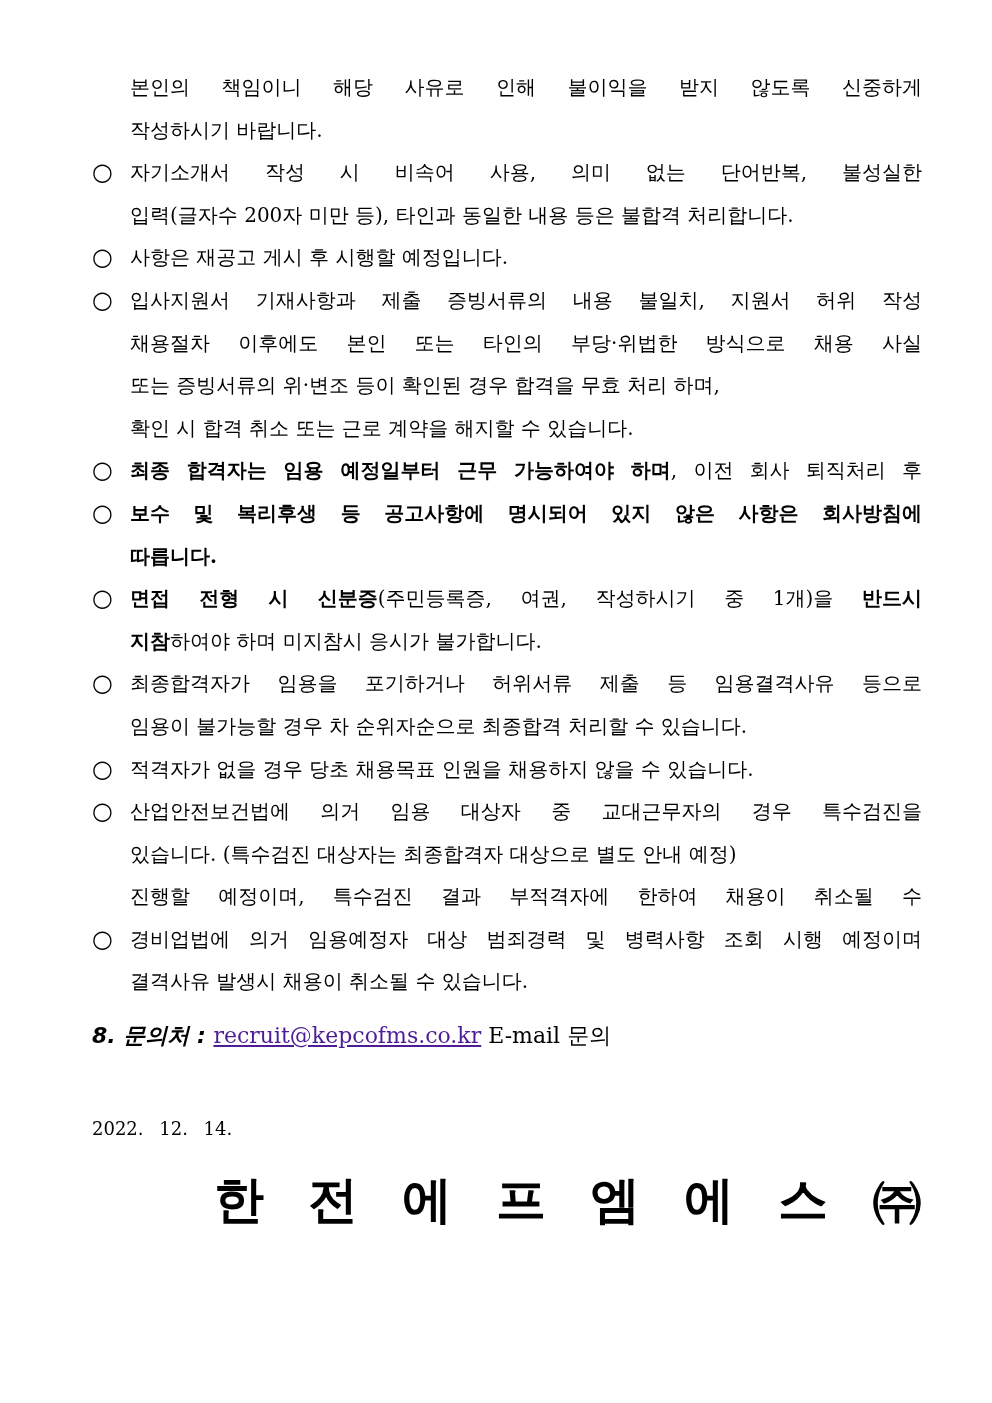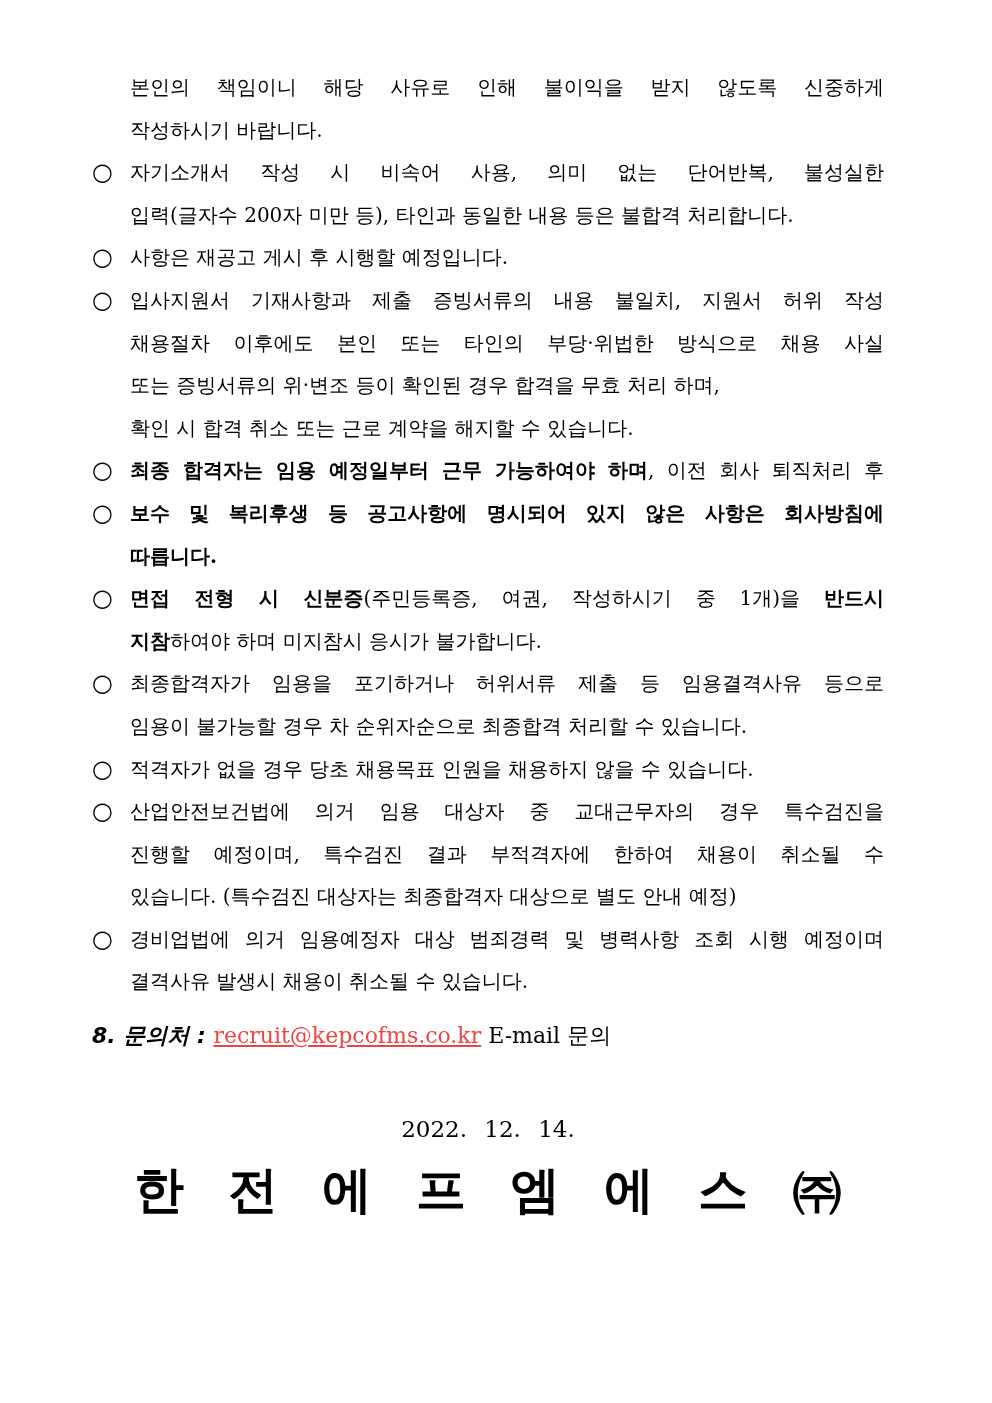--- a/index.html
+++ b/index.html
@@ -4,21 +4,21 @@
 <style>
   html, body { margin: 0; padding: 0; background: #ffffff; }
   .page {
     width: 992px;
     height: 1403px;
     background: #ffffff;
     color: #000000;
     font-family: "DejaVu Serif", "Liberation Serif", serif;
     position: relative;
     box-sizing: border-box;
-    padding: 66px 108px 0 92px;
+    padding: 66px 70px 0 92px;
     overflow: hidden;
   }
   .body-text .line {
     position: relative;
     padding-left: 38px;
     font-size: 20px;
     line-height: 42.6px;
   }
   .body-text .line.just {
     text-align: justify;
@@ -35,33 +35,32 @@
     margin-top: 17px;
     font-size: 22px;
     line-height: 32px;
   }
   .contact-label {
     font-weight: bold;
     font-family: "DejaVu Sans", "Liberation Sans", sans-serif;
     font-style: italic;
   }
   .contact-email {
-    color: #ef4444;
+    color: #4c1d95;
     cursor: pointer;
   }
   .date-line {
     margin-top: 62px;
-    text-align: center;
-    font-size: 23px;
+    font-size: 18px;
     line-height: 30px;
     word-spacing: 10px;
   }
   .company-line {
-    margin-top: 16px;
-    text-align: center;
+    margin-top: 26px;
+    text-align: right;
   }
   .company-text {
     font-size: 50px;
     font-weight: bold;
     line-height: 60px;
     letter-spacing: 0.88em;
     margin-right: -0.88em;
     white-space: nowrap;
   }
 </style>
@@ -83,22 +82,22 @@
       <div class="line"><span>확인 시 합격 취소 또는 근로 계약을 해지할 수 있습니다.</span></div>
       <div class="line just"><span class="marker">○</span><span class="seg-bold">최종 합격자는 임용 예정일부터 근무 가능하여야 하며</span><span>, 이전 회사 퇴직처리 후</span></div>
       <div class="line just"><span class="marker">○</span><span class="seg-bold">보수 및 복리후생 등 공고사항에 명시되어 있지 않은 사항은 회사방침에</span></div>
       <div class="line"><span class="seg-bold">따릅니다.</span></div>
       <div class="line just"><span class="marker">○</span><span class="seg-bold">면접 전형 시 신분증</span><span>(주민등록증, 여권, 작성하시기 중 1개)을 </span><span class="seg-bold">반드시</span></div>
       <div class="line"><span class="seg-bold">지참</span><span>하여야 하며 미지참시 응시가 불가합니다.</span></div>
       <div class="line just"><span class="marker">○</span><span>최종합격자가 임용을 포기하거나 허위서류 제출 등 임용결격사유 등으로</span></div>
       <div class="line"><span>임용이 불가능할 경우 차 순위자순으로 최종합격 처리할 수 있습니다.</span></div>
       <div class="line"><span class="marker">○</span><span>적격자가 없을 경우 당초 채용목표 인원을 채용하지 않을 수 있습니다.</span></div>
       <div class="line just"><span class="marker">○</span><span>산업안전보건법에 의거 임용 대상자 중 교대근무자의 경우 특수검진을</span></div>
+      <div class="line"><span>있습니다. (특수검진 대상자는 최종합격자 대상으로 별도 안내 예정)</span></div>
       <div class="line just"><span>진행할 예정이며, 특수검진 결과 부적격자에 한하여 채용이 취소될 수</span></div>
-      <div class="line"><span>있습니다. (특수검진 대상자는 최종합격자 대상으로 별도 안내 예정)</span></div>
       <div class="line just"><span class="marker">○</span><span>경비업법에 의거 임용예정자 대상 범죄경력 및 병력사항 조회 시행 예정이며</span></div>
       <div class="line"><span>결격사유 발생시 채용이 취소될 수 있습니다.</span></div>
     </div>
 
   <div class="contact-line"><span class="contact-label">8. 문의처 : </span><a class="contact-email" href="#">recruit@kepcofms.co.kr</a><span class="contact-suffix"> E-mail 문의</span></div>
 
   <div class="date-line">2022. 12. 14.</div>
 
   <div class="company-line"><span class="company-text">한전에프엠에스㈜</span></div>
 

